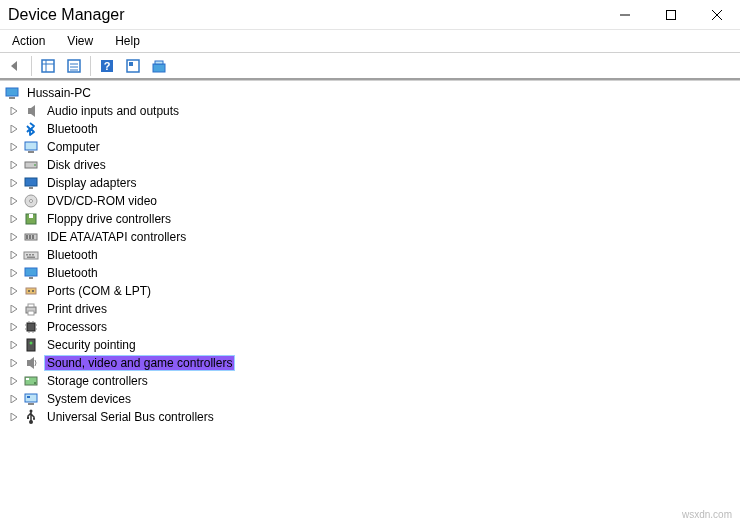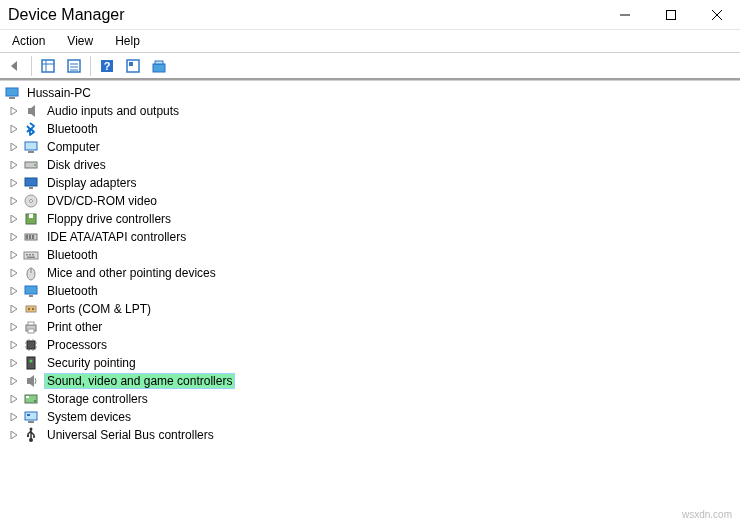--- a/index.html
+++ b/index.html
@@ -15,21 +15,21 @@
     .tool-btn { width: 24px; height: 22px; display: flex; align-items: center; justify-content: center; margin: 0 1px; }
     .sep { width: 1px; height: 20px; background: #d0d0d0; margin: 0 3px; }
     .tree { padding: 4px 0 0 4px; }
     .root { display: flex; align-items: center; height: 18px; }
     .root-icon { width: 16px; height: 16px; display: inline-flex; align-items: center; justify-content: center; margin-right: 4px; }
     .items { padding-left: 0px; }
     .row { display: flex; align-items: center; height: 18px; padding-left: 4px; }
     .arrow { width: 12px; color: #6a6a6a; font-size: 10px; display: inline-flex; align-items: center; justify-content: center; margin-right: 2px; }
     .dev-icon { width: 18px; height: 16px; display: inline-flex; align-items: center; justify-content: center; margin-right: 4px; }
     .label { padding: 1px 3px; white-space: nowrap; }
-    .selected .label { background: #86efac; border: 1px solid #99d1ff; padding: 0px 2px; }
+    .selected .label { background: #8b5cf6; border: 1px solid #99d1ff; padding: 0px 2px; }
     .watermark { position: absolute; right: 8px; bottom: 6px; font-size: 10px; color: #bbb; }
     svg { display: block; }
   </style>
 </head>
 <body>
 
 <div class="titlebar">
   <span class="titlebar-title">Device Manager</span>
   <div class="win-controls">
     <div class="win-btn">
@@ -242,34 +242,20 @@
         <span class="label">Bluetooth</span>
       </div>
       <div class="row">
         <span class="arrow">
           <svg width="8" height="8">
             <path d="M1 0 L7 4 L1 8 Z" fill="none" stroke="#888" stroke-width="1"></path>
           </svg>
         </span>
         <span class="dev-icon">
           <svg width="16" height="16">
-            <ellipse cx="8" cy="9" rx="4" ry="6" fill="#ddd" stroke="#888"></ellipse>
-            <line x1="8" y1="3" x2="8" y2="8" stroke="#888"></line>
-          </svg>
-        </span>
-        <span class="label">Mice and other pointing devices</span>
-      </div>
-      <div class="row">
-        <span class="arrow">
-          <svg width="8" height="8">
-            <path d="M1 0 L7 4 L1 8 Z" fill="none" stroke="#888" stroke-width="1"></path>
-          </svg>
-        </span>
-        <span class="dev-icon">
-          <svg width="16" height="16">
             <rect x="2" y="3" width="12" height="8" fill="#4aa3df" stroke="#2a6fc9"></rect>
             <rect x="6" y="12" width="4" height="2" fill="#888"></rect>
           </svg>
         </span>
         <span class="label">Bluetooth</span>
       </div>
       <div class="row">
         <span class="arrow">
           <svg width="8" height="8">
             <path d="M1 0 L7 4 L1 8 Z" fill="none" stroke="#888" stroke-width="1"></path>
@@ -290,21 +276,21 @@
             <path d="M1 0 L7 4 L1 8 Z" fill="none" stroke="#888" stroke-width="1"></path>
           </svg>
         </span>
         <span class="dev-icon">
           <svg width="16" height="16">
             <rect x="3" y="6" width="10" height="6" fill="#ccc" stroke="#777"></rect>
             <rect x="5" y="3" width="6" height="3" fill="#fff" stroke="#999"></rect>
             <rect x="5" y="10" width="6" height="4" fill="#fff" stroke="#999"></rect>
           </svg>
         </span>
-        <span class="label">Print other</span>
+        <span class="label">Print drives</span>
       </div>
       <div class="row">
         <span class="arrow">
           <svg width="8" height="8">
             <path d="M1 0 L7 4 L1 8 Z" fill="none" stroke="#888" stroke-width="1"></path>
           </svg>
         </span>
         <span class="dev-icon">
           <svg width="16" height="16">
             <rect x="4" y="4" width="8" height="8" fill="#555" stroke="#222"></rect>

